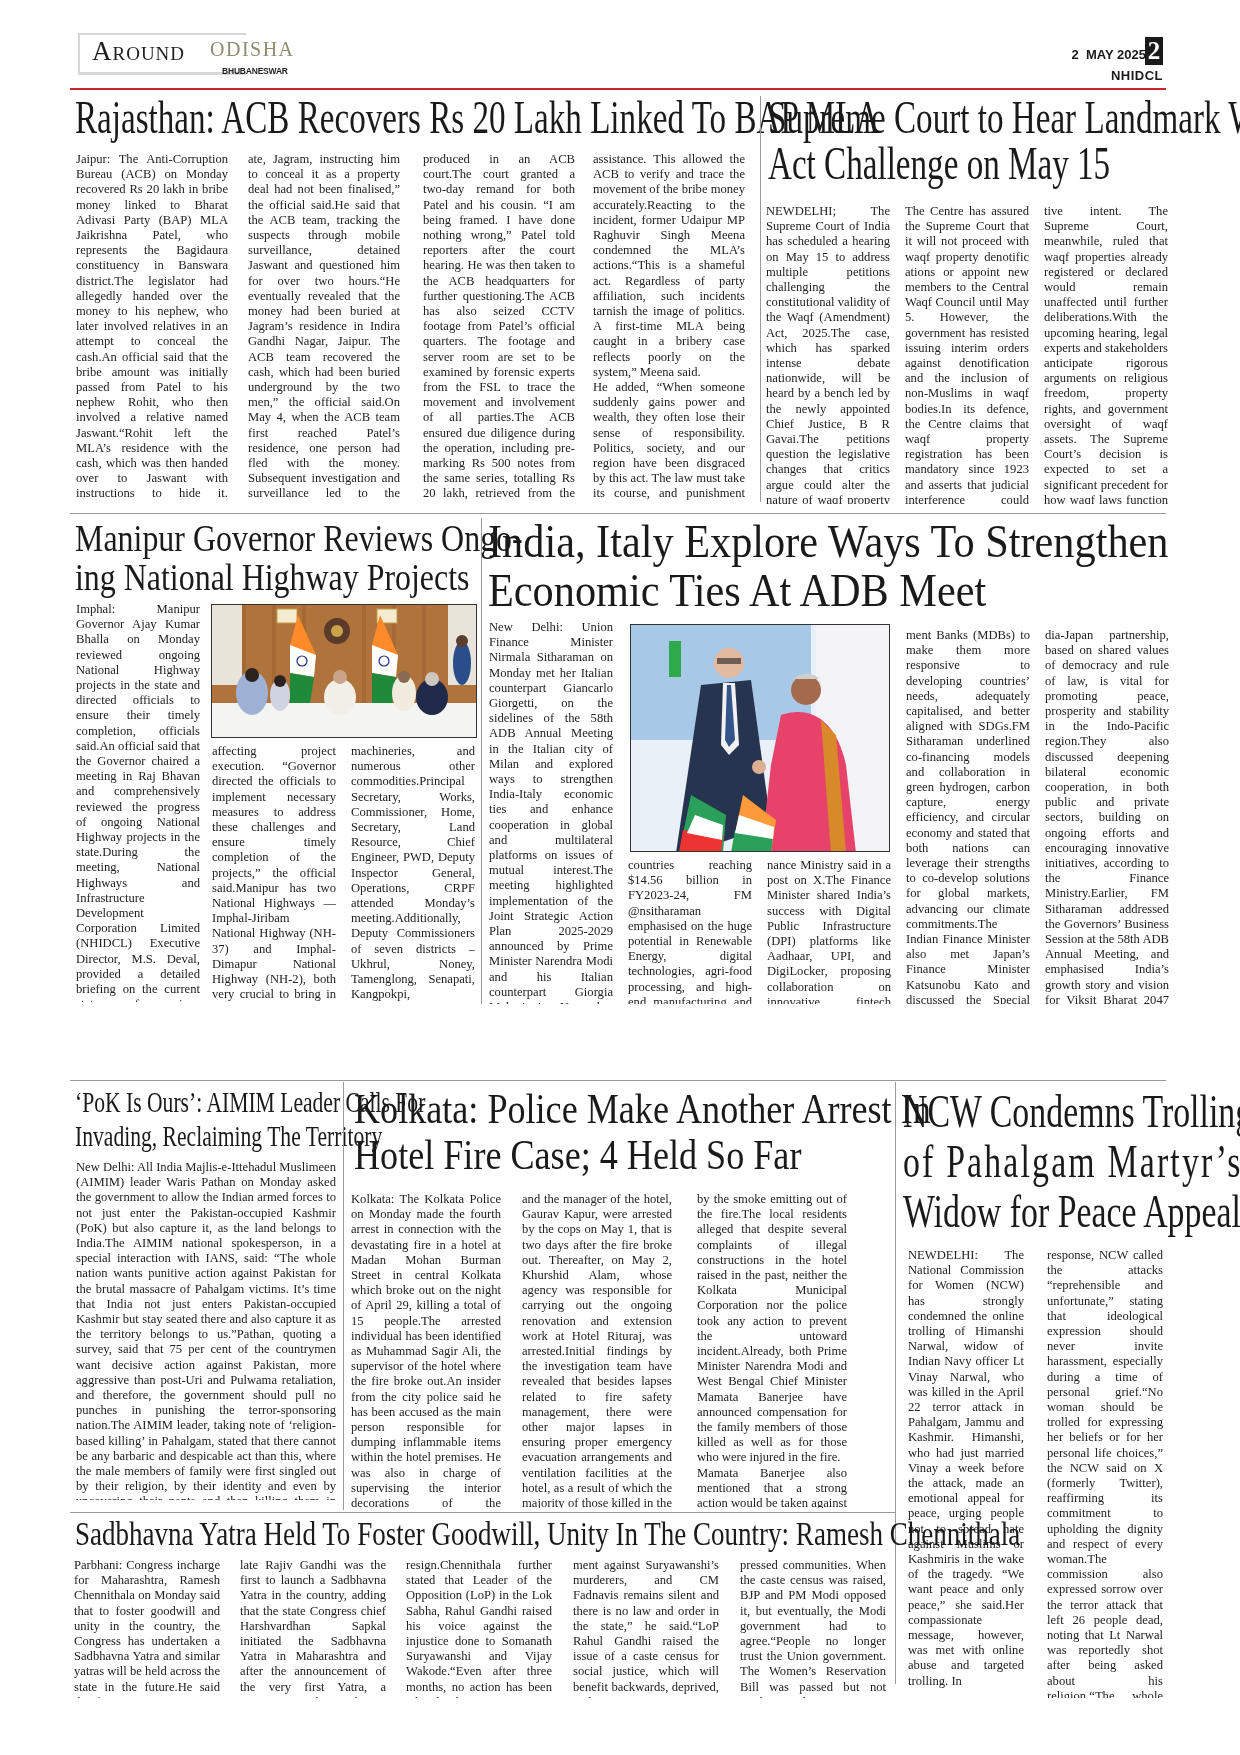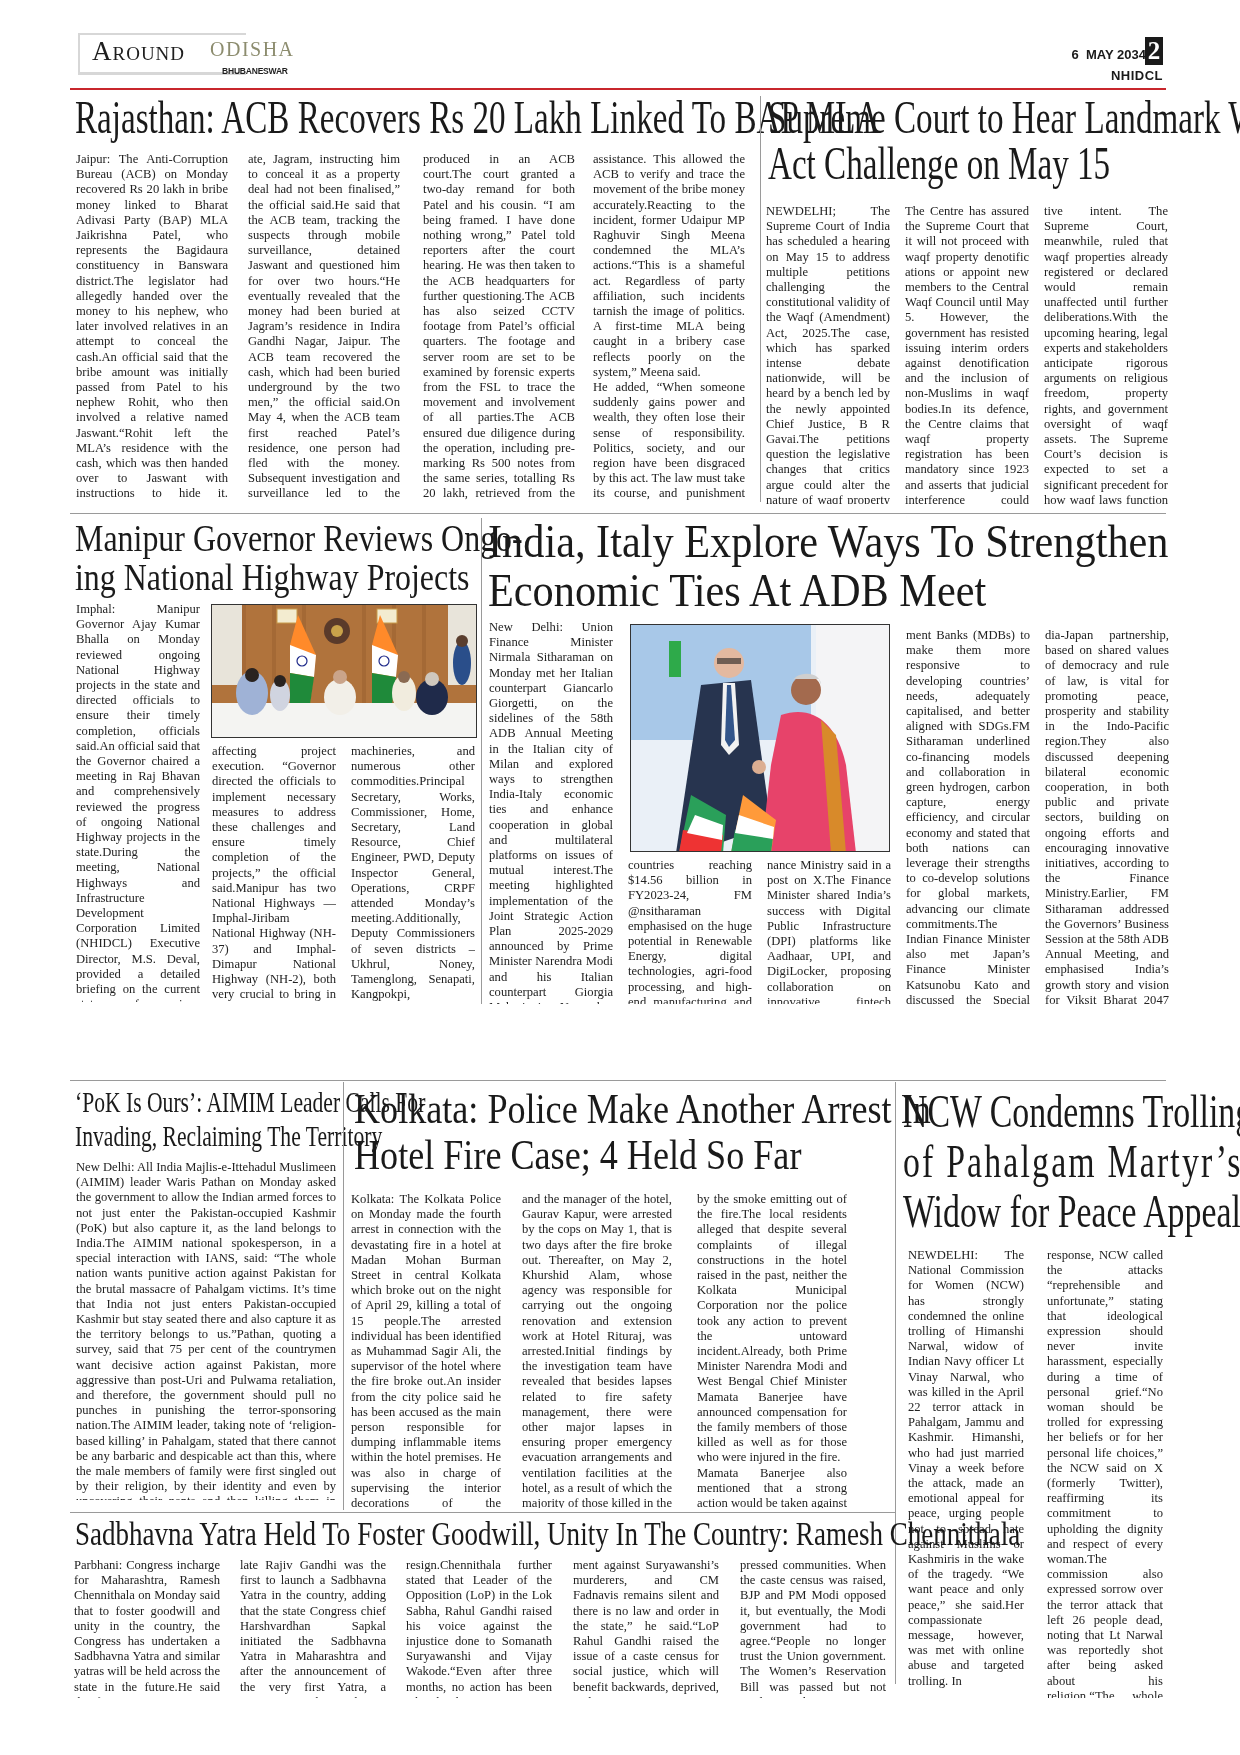--- a/index.html
+++ b/index.html
@@ -32,21 +32,21 @@
   
   .photo { border: 1.5px solid #333; overflow: hidden; }
 </style>
 </head>
 <body>
 
 <div class="abs logo-box"></div>
 <div class="abs logo-around">Around</div>
 <div class="abs logo-odisha">ODISHA</div>
 <div class="abs logo-city">BHUBANESWAR</div>
-<div class="abs date" style="white-space:pre;">6  MAY 2034</div>
+<div class="abs date" style="white-space:pre;">2  MAY 2025</div>
 <div class="abs page-num">2</div>
 <div class="abs day">NHIDCL</div>
 <div class="abs red-rule"></div>
 
 <div class="abs hl hl-cond" style="left:75px; top:94px; font-size:46px; line-height:48px;">Rajasthan: ACB Recovers Rs 20 Lakh Linked To BAP MLA</div>
 <div>
   <div class="abs col" style="left: 76px; top: 152px; width: 152px; height: 350px; white-space: pre-line;">Jaipur: The Anti-Corruption Bureau (ACB) on Monday recovered Rs 20 lakh in bribe money linked to Bharat Adivasi Party (BAP) MLA Jaikrishna Patel, who represents the Bagidaura constituency in Banswara district.The legislator had allegedly handed over the money to his nephew, who later involved relatives in an attempt to conceal the cash.An official said that the bribe amount was initially passed from Patel to his nephew Rohit, who then involved a relative named Jaswant.“Rohit left the MLA’s residence with the cash, which was then handed over to Jaswant with instructions to hide it. Jaswant, in turn, gave the money to another associ-</div>
   <div class="abs col" style="left: 248px; top: 152px; width: 152px; height: 350px; white-space: pre-line;">ate, Jagram, instructing him to conceal it as a property deal had not been finalised,” the official said.He said that the ACB team, tracking the suspects through mobile surveillance, detained Jaswant and questioned him for over two hours.“He eventually revealed that the money had been buried at Jagram’s residence in Indira Gandhi Nagar, Jaipur. The ACB team recovered the cash, which had been buried underground by the two men,” the official said.On May 4, when the ACB team first reached Patel’s residence, one person had fled with the money. Subsequent investigation and surveillance led to the eventual recovery. MLA Jaikrishna Patel was</div>
   <div class="abs col" style="left: 423px; top: 152px; width: 152px; height: 350px; white-space: pre-line;">produced in an ACB court.The court granted a two-day remand for both Patel and his cousin. “I am being framed. I have done nothing wrong,” Patel told reporters after the court hearing. He was then taken to the ACB headquarters for further questioning.The ACB has also seized CCTV footage from Patel’s official quarters. The footage and server room are set to be examined by forensic experts from the FSL to trace the movement and involvement of all parties.The ACB ensured due diligence during the operation, including pre-marking Rs 500 notes from the same series, totalling Rs 20 lakh, retrieved from the bank with the complainant’s</div>
   <div class="abs col" style="left: 593px; top: 152px; width: 152px; height: 350px; white-space: pre-line;">assistance. This allowed the ACB to verify and trace the movement of the bribe money accurately.Reacting to the incident, former Udaipur MP Raghuvir Singh Meena condemned the MLA’s actions.“This is a shameful act. Regardless of party affiliation, such incidents tarnish the image of politics. A first-time MLA being caught in a bribery case reflects poorly on the system,” Meena said.

